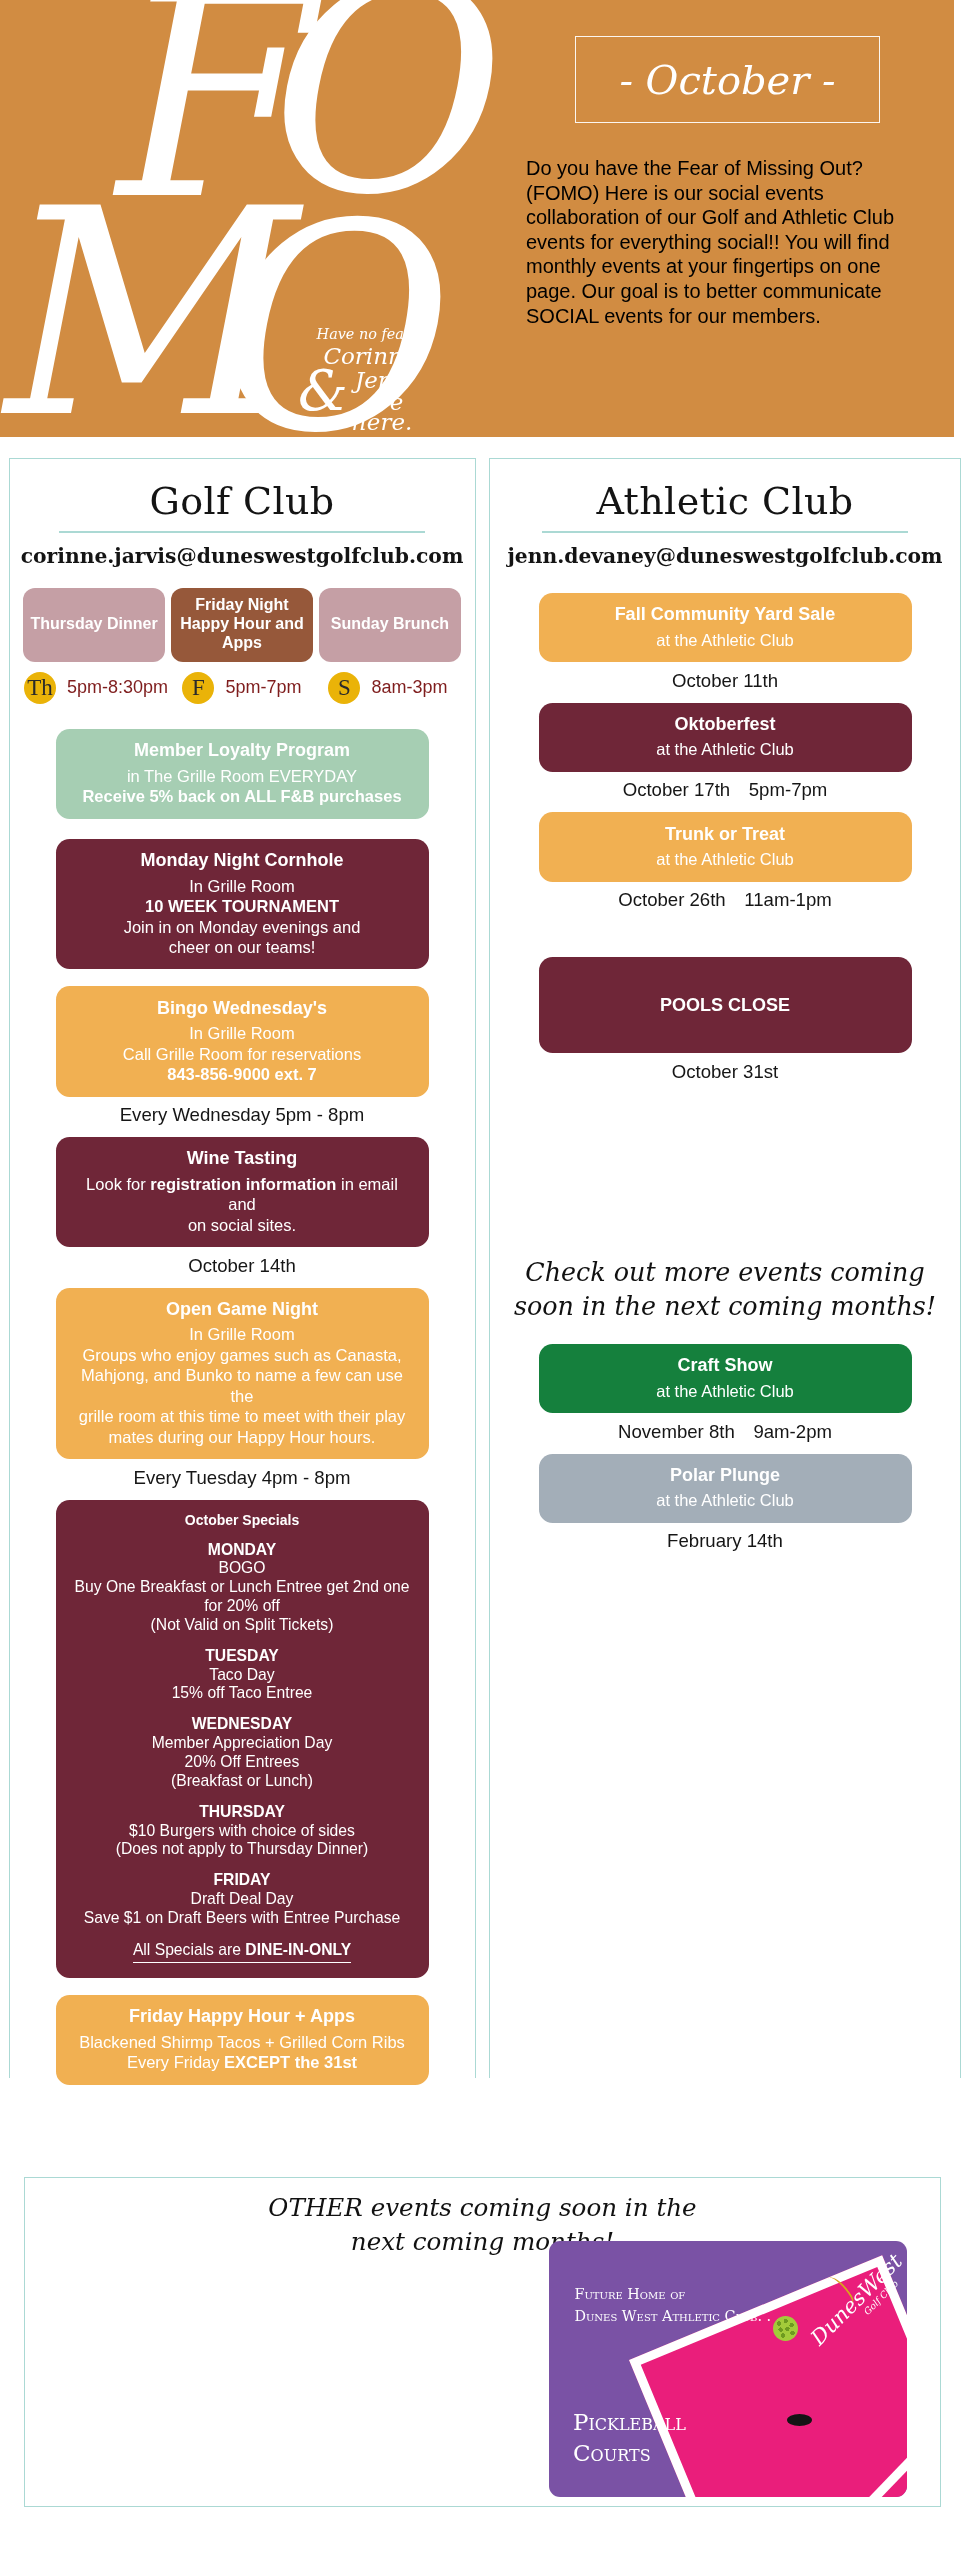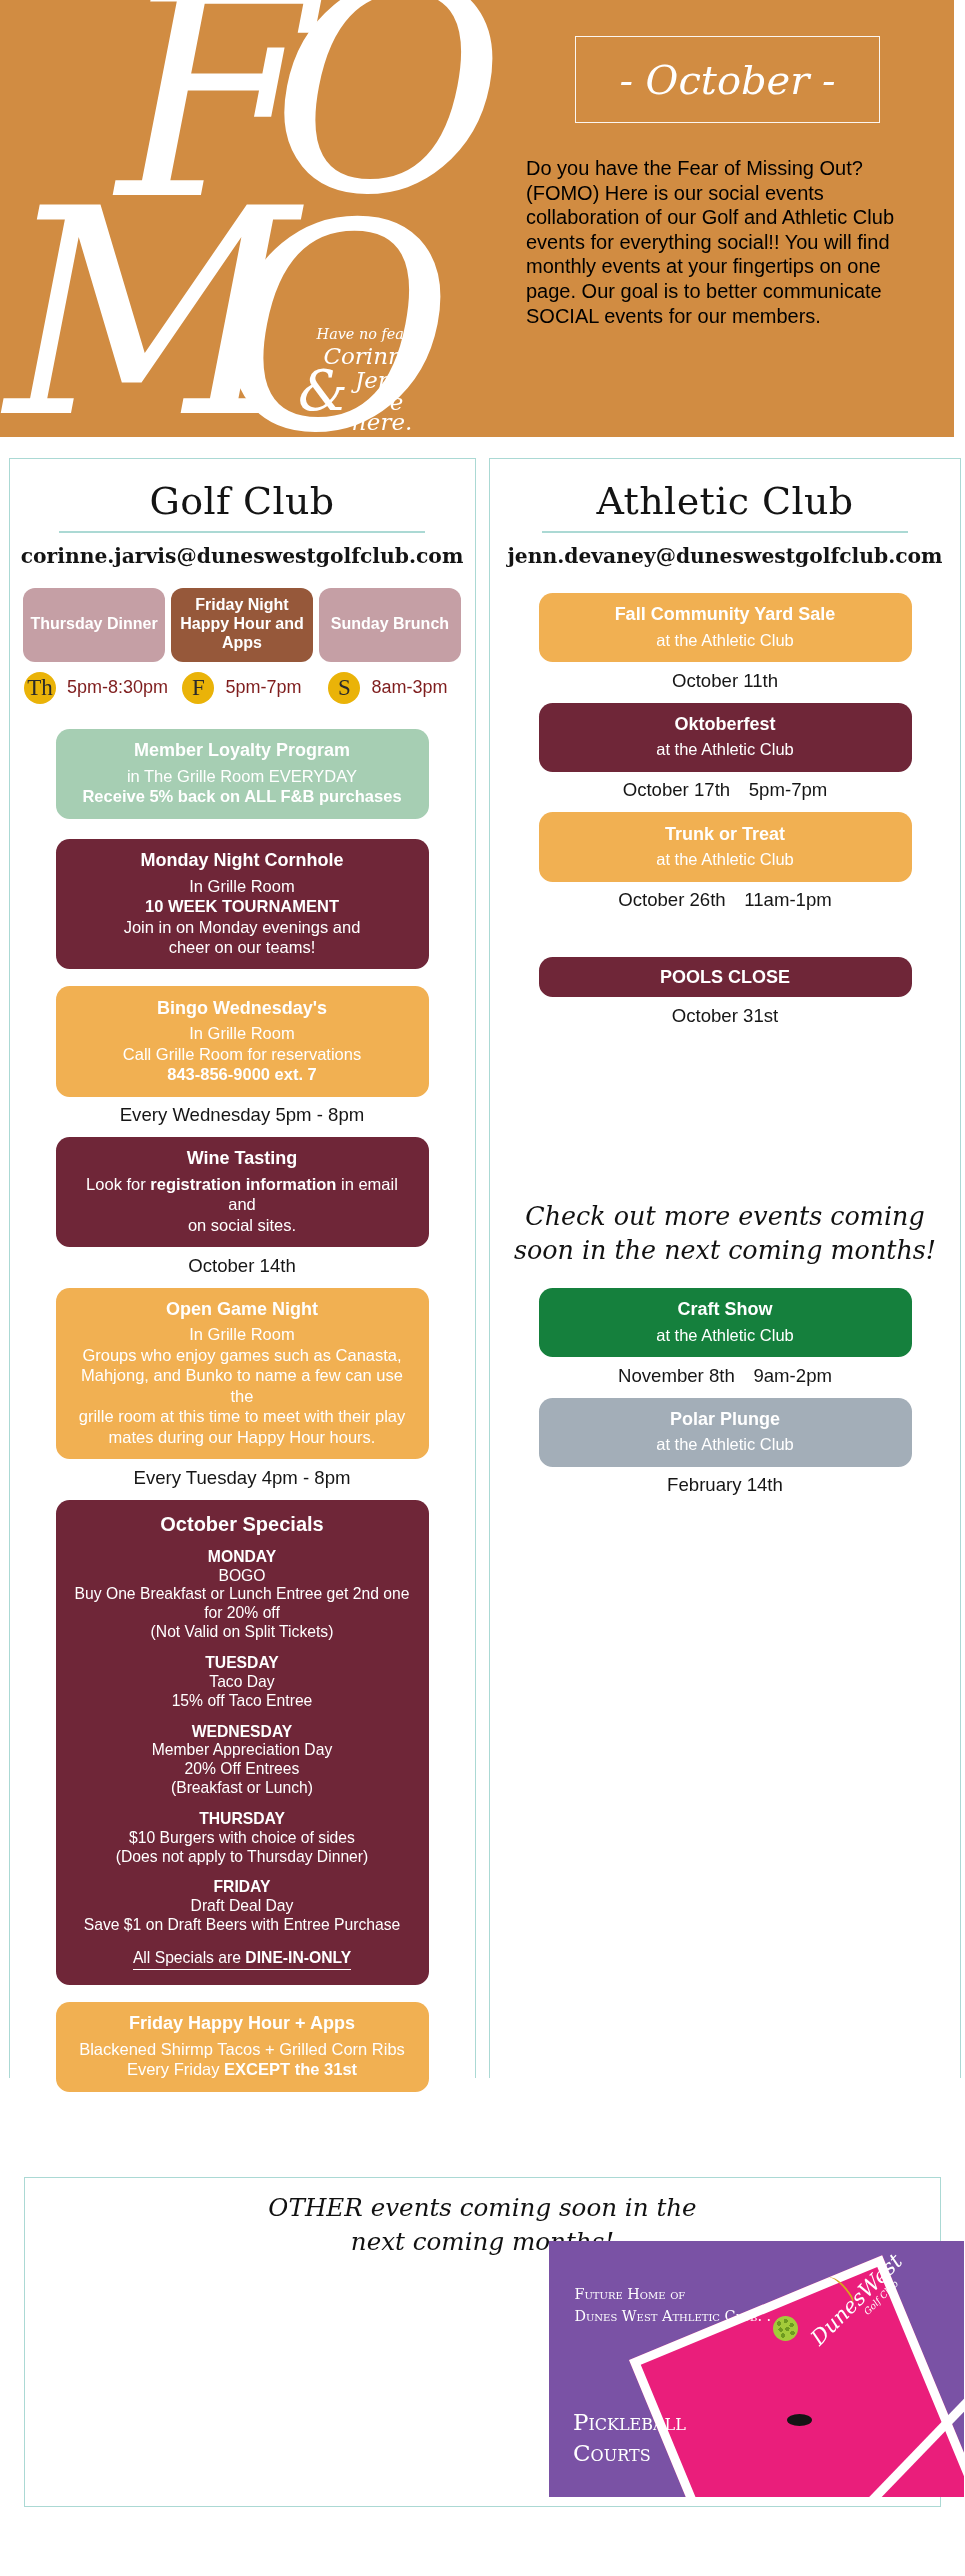--- a/index.html
+++ b/index.html
@@ -67,38 +67,38 @@
   .card-orange { background:#f1b052; }
   .card-green  { background:#a6ceb3; }
   .card-craft  { background:#15803d; }
   .card-polar  { background:#a3aeb8; }
   .mt30 { margin-top:25.4px; } .mt24 { margin-top:20.3px; } .mt20 { margin-top:17px; }
   .caption { font-size:18.6px; color:#161616; margin:7.6px auto 11px; }
   .cap-time { margin-left:18.6px; }
   .bold { font-weight:bold; }
 
   .card-specials { font-size:15.7px; line-height:1.2; padding:12px 17px 15.2px; }
-  .card-specials .card-title { font-size:20px; margin-bottom:5.1px; }
+  .card-specials .card-title { font-size:14px; margin-bottom:5.1px; }
   .spec-day { font-weight:bold; margin-top:12px; }
   .spec-footer { display:inline-block; margin-top:13.6px; border-bottom:1.7px solid #fff;
                  padding-bottom:1.7px; }
 
-  .card-pools { padding:9px 17px;margin-top:46px; }
+  .card-pools { padding:37px 17px;margin-top:46px; }
   .card-pools .card-title { margin-bottom:0; }
 
   .more-heading { font-family:"DejaVu Serif", serif; font-style:italic; font-size:25.4px;
                   line-height:1.35; color:#111; margin-top:172px; }
 
   
   .footer-box { position:absolute; left:24px; top:2177px; width:917px; height:330px;
                 border:1.7px solid #abd9d4; }
   .footer-heading { margin-top:12.7px; font-family:"DejaVu Serif", serif; font-style:italic;
                     font-size:24.6px; line-height:1.4; color:#111; text-align:center; }
-  .graphic { position:absolute; left:524px; top:63px; width:415px; height:256px;
-             background:#7a52a5; overflow:hidden; color:#fff; }
+  .graphic { position:absolute; left:524px; top:63px; width:358px; height:256px;
+             background:#7a52a5; overflow:hidden; color:#fff;border-radius:11px; }
   .court { position:absolute; left:80px; top:119px; width:274px; height:274px;
            background:#ea1e7b; border:9.3px solid #fff; transform:rotate(-22.5deg);
            transform-origin:top left; }
   .court-line2 { position:absolute; left:280px; top:212px; width:169px; height:8.5px;
                  background:#fff; transform:rotate(-46deg); }
   .future-text { position:absolute; left:25.4px; top:42px; font-family:"DejaVu Serif", serif;
                  font-variant:small-caps; font-size:14.4px; line-height:1.55; text-align:left; }
   .courts-label { position:absolute; left:24px; top:166px; font-family:"DejaVu Serif", serif;
                   font-variant:small-caps; font-size:23px; line-height:1.35; text-align:left; }
   .ball { position:absolute; left:224px; top:75px; width:25.4px; height:25.4px; border-radius:50%;

